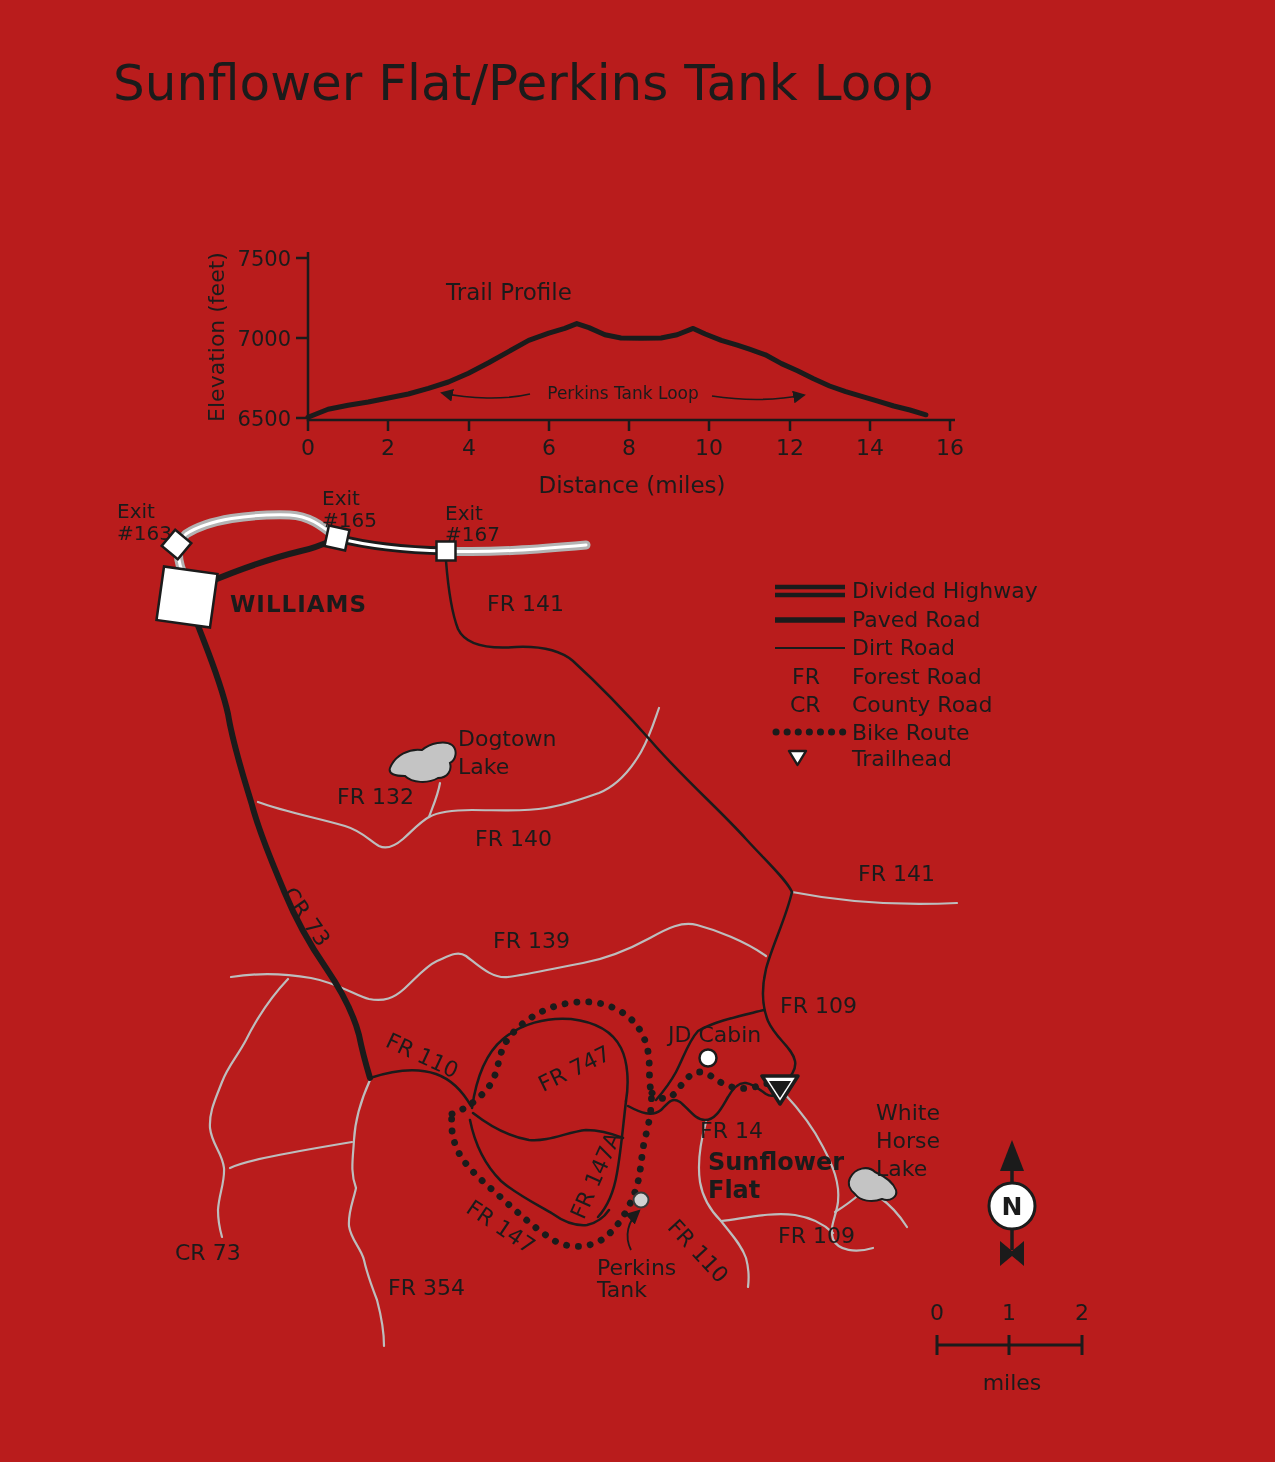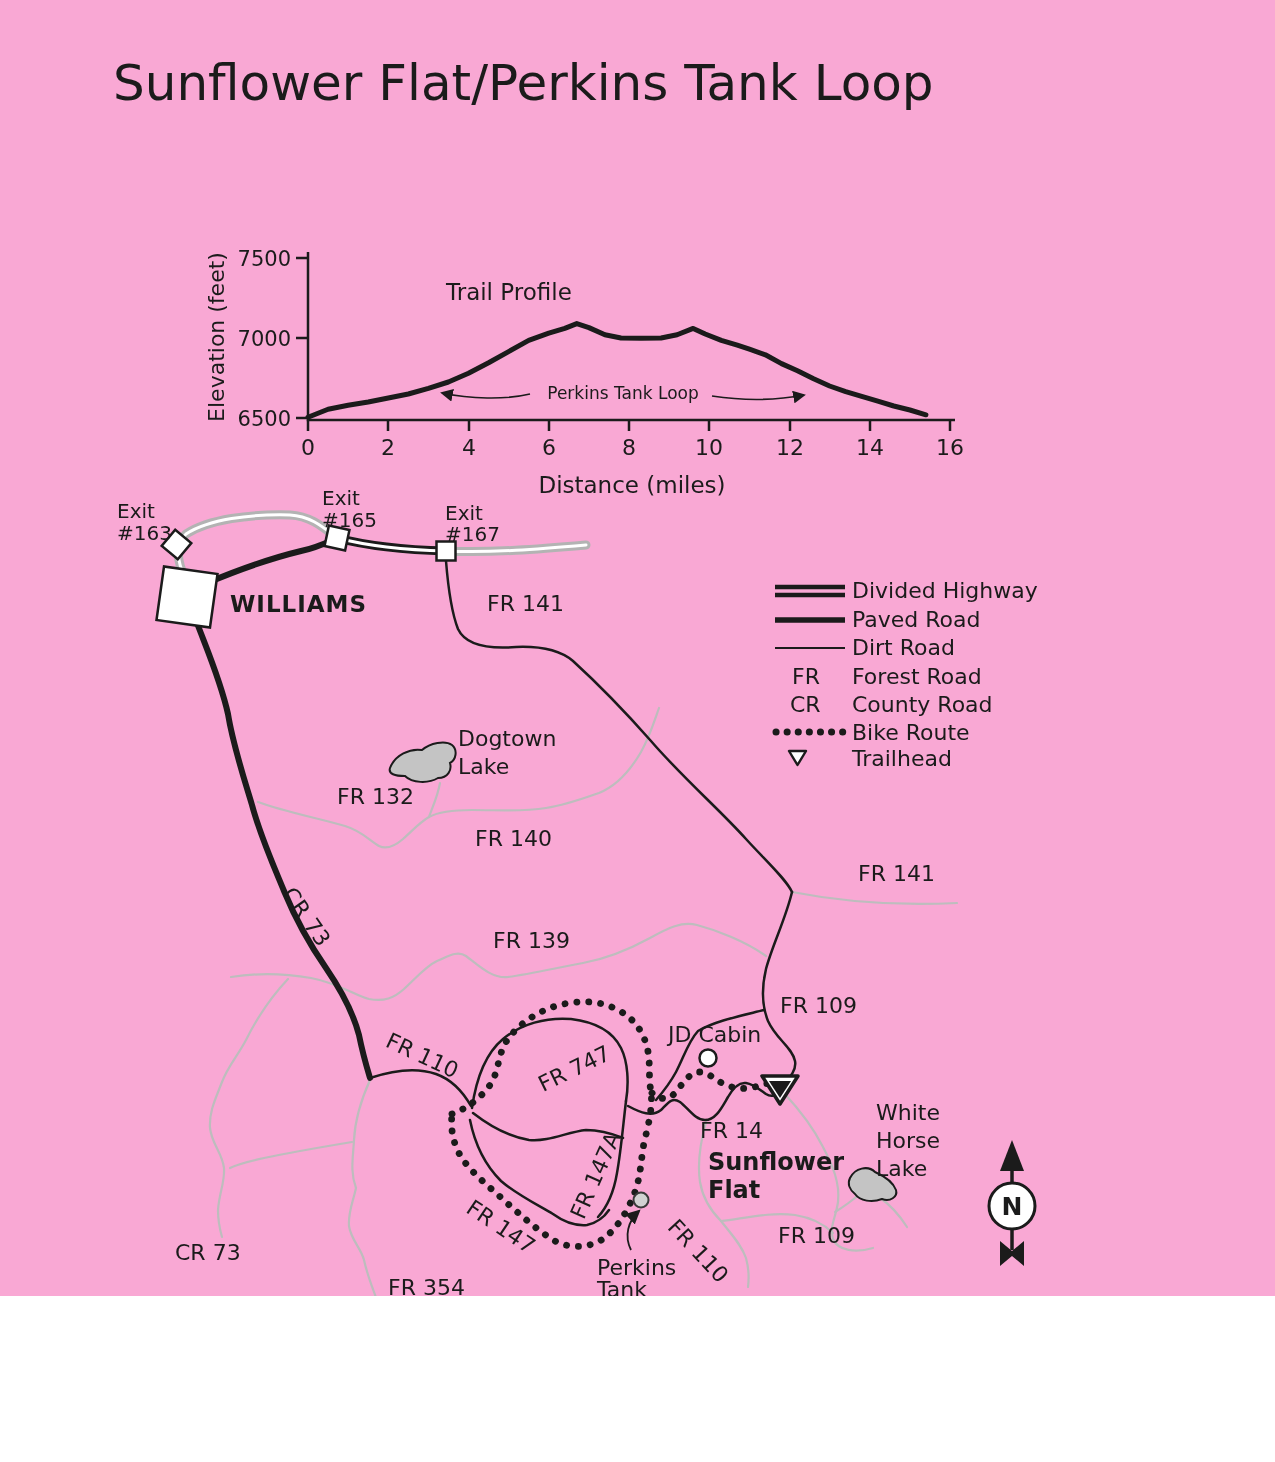--- a/index.html
+++ b/index.html
@@ -1,16 +1,16 @@
 <!DOCTYPE html>
 <html><head>
 <meta charset="utf-8">
 <style>
   html,body{margin:0;padding:0;background:#ffffff;}
-  .stage{position:relative;width:1275px;height:1296px;background:#f9a8d4;overflow:hidden;}
+  .stage{position:relative;width:1275px;height:1462px;background:#b91c1c;overflow:hidden;}
   text{font-family:"DejaVu Sans","Liberation Sans",sans-serif;fill:#1b1b1b;}
   .s17{font-size:17px}.s20{font-size:20px}.s21{font-size:21px}.s22{font-size:22px}
   .s23{font-size:23px}.s24{font-size:24px}.s25{font-size:25px}.s50{font-size:50px}
   .b{font-weight:bold}.mid{text-anchor:middle}.end{text-anchor:end}
   .road{fill:none;stroke-linecap:round;stroke-linejoin:round}
   .grayroad{stroke:#bdbdbd;stroke-width:2.2}
   .dirt{stroke:#1b1b1b;stroke-width:2.5}
   .paved{stroke:#1b1b1b;stroke-width:6}
   .hwyg{stroke:#b3b3b3;stroke-width:9}
   .hwyb{stroke:#1b1b1b;stroke-width:9}

